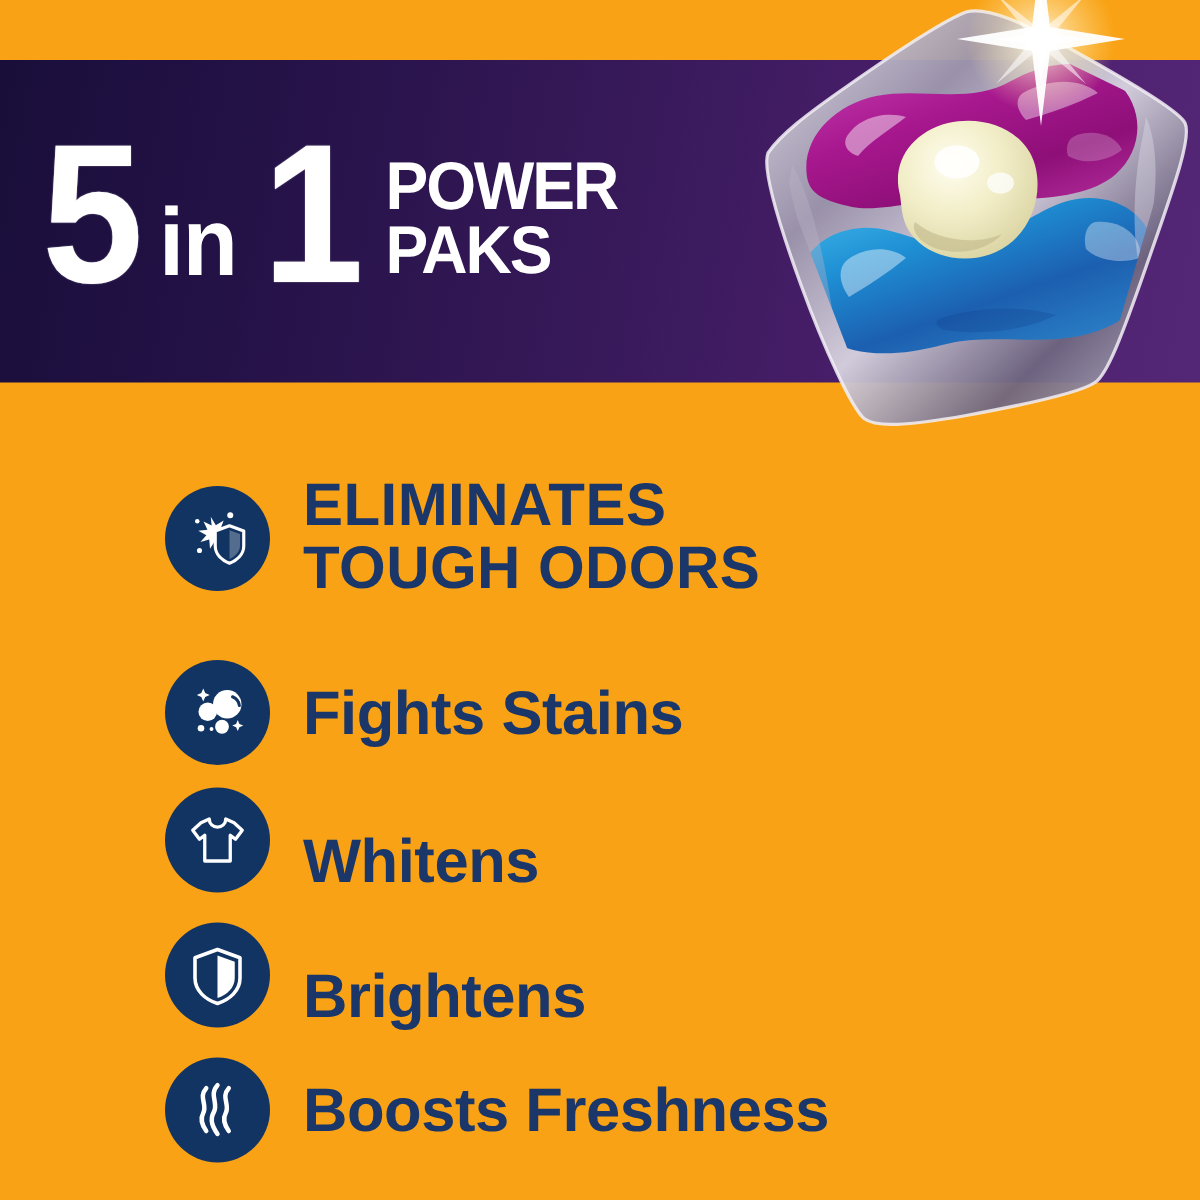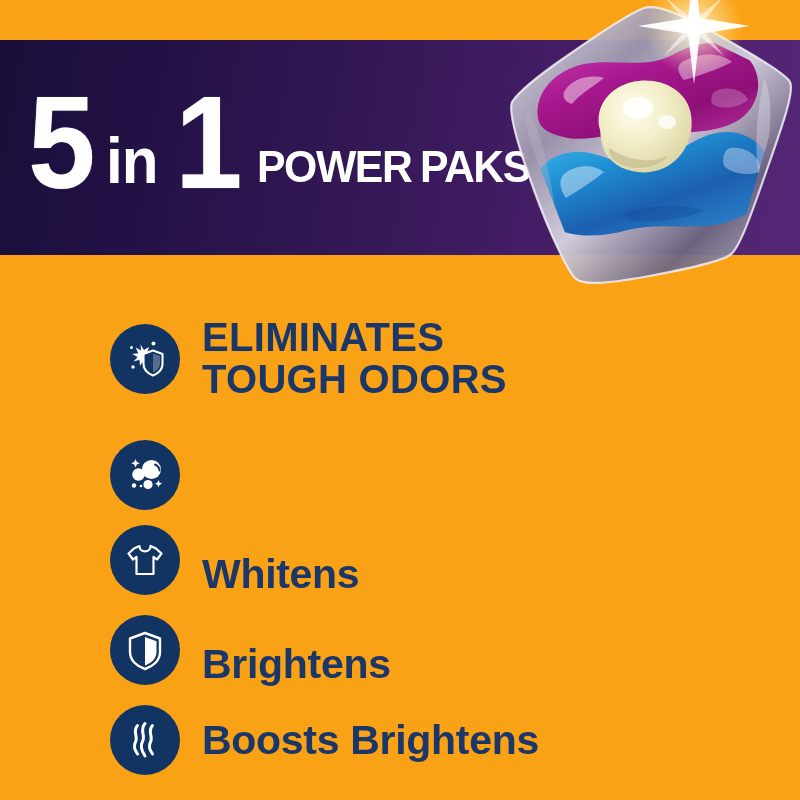--- a/index.html
+++ b/index.html
@@ -56,21 +56,21 @@
     margin:0 8px 8px 10px;
     transform:scaleX(0.94);
     transform-origin:bottom left;
     letter-spacing:-1px;
   }
 
   .powerpaks {
     margin-left:16px;
     margin-bottom:8px;
     display:flex;
-    flex-direction:row;
+    flex-direction:column;
     gap:1px;
   }
   .powerpaks span {
     font-size:45px;
     line-height:0.93;
     font-weight:700;
     color:#ffffff;
     letter-spacing:-1.5px;
     transform:scaleX(0.95);
     transform-origin:left center;
@@ -280,20 +280,21 @@
             <circle cx="26.0" cy="32.5" r="4.6"></circle>
             <circle cx="12.0" cy="33.5" r="2.2"></circle>
             <circle cx="19.0" cy="34.0" r="1.3"></circle>
             <path d="M13.5,7 l1.3,3.0 l3.0,1.3 l-3.0,1.3 l-1.3,3.0 l-1.3,-3.0 l-3.0,-1.3 l3.0,-1.3 Z"></path>
             <path d="M36.5,28 l1.1,2.6 l2.6,1.1 l-2.6,1.1 l-1.1,2.6 l-1.1,-2.6 l-2.6,-1.1 l2.6,-1.1 Z"></path>
             <path d="M23.0,10.5 l0.7,1.6 l1.6,0.7 l-1.6,0.7 l-0.7,1.6 l-0.7,-1.6 l-1.6,-0.7 l1.6,-0.7 Z"></path>
           </g>
           <path d="M33,12.5 C35.6,13.6 37.3,15.8 37.6,18.4" stroke="#123463" stroke-width="2.0" fill="none" stroke-linecap="round"></path>
         </svg>
       </span>
+      <span class="feature-label label-plain">Fights Stains</span>
     </div>
 
     <div class="feature-row" style="top:270px;align-items:flex-end;">
       <span class="icon-circle">
         <svg width="46" height="46" viewBox="0 0 46 46">
           <path d="M17.5,9 L12,11.5 L6.5,16.5 L11,22.5 L14.5,19.8 L14.5,37 L31.5,37
                    L31.5,19.8 L35,22.5 L39.5,16.5 L34,11.5 L28.5,9
                    C28.5,12.3 26.0,14.4 23,14.4 C20,14.4 17.5,12.3 17.5,9 Z" fill="none" stroke="#FFFFFF" stroke-width="2.2" stroke-linejoin="round" stroke-linecap="round"></path>
         </svg>
       </span>
@@ -314,18 +315,18 @@
     <div class="feature-row" style="top:450px;">
       <span class="icon-circle">
         <svg width="46" height="46" viewBox="0 0 46 46">
           <g fill="none" stroke="#FFFFFF" stroke-width="3.0" stroke-linecap="round">
             <path d="M15.5,8.5 C10,14.5 16.5,19.5 13.5,25 C11,29.5 13,33.5 15.5,37"></path>
             <path d="M23,6.5 C17,13 24,18.5 20.5,24.5 C17.5,29.8 20,34.5 23,39"></path>
             <path d="M30.5,8.5 C25,14.5 31.5,19.5 28.5,25 C26,29.5 28,33.5 30.5,37"></path>
           </g>
         </svg>
       </span>
-      <span class="feature-label label-plain">Boosts Brightens</span>
+      <span class="feature-label label-plain">Boosts Freshness</span>
     </div>
 
   </div>
 
 </div>
 
 </body></html>

